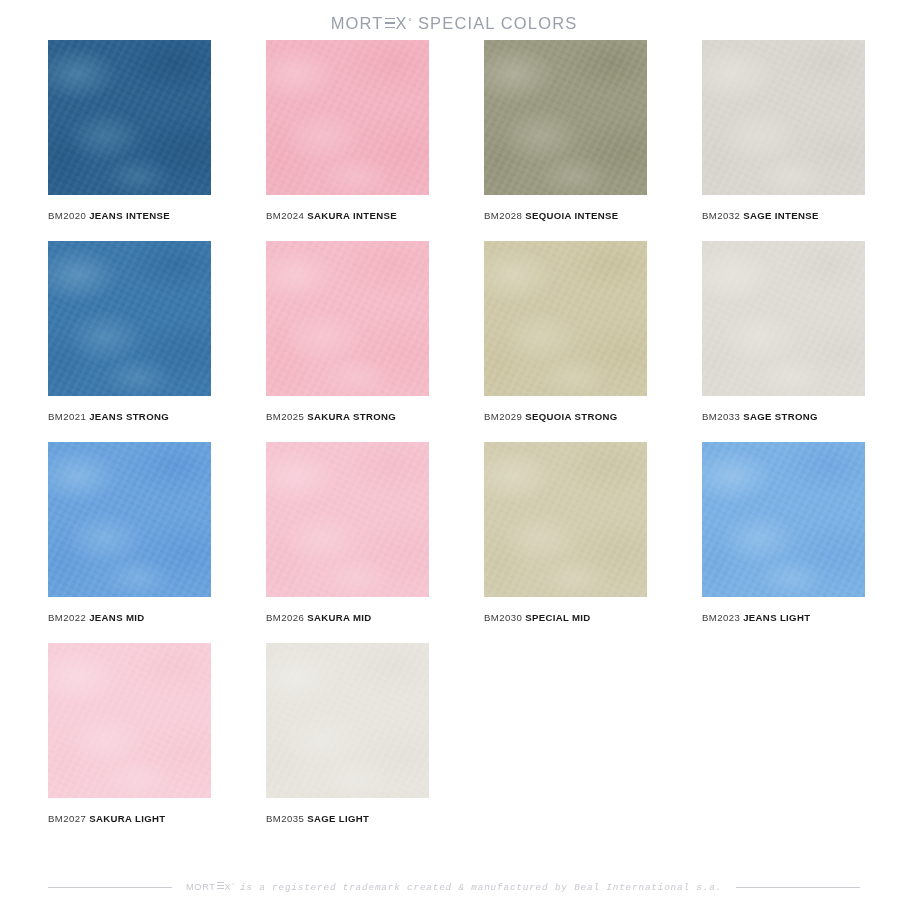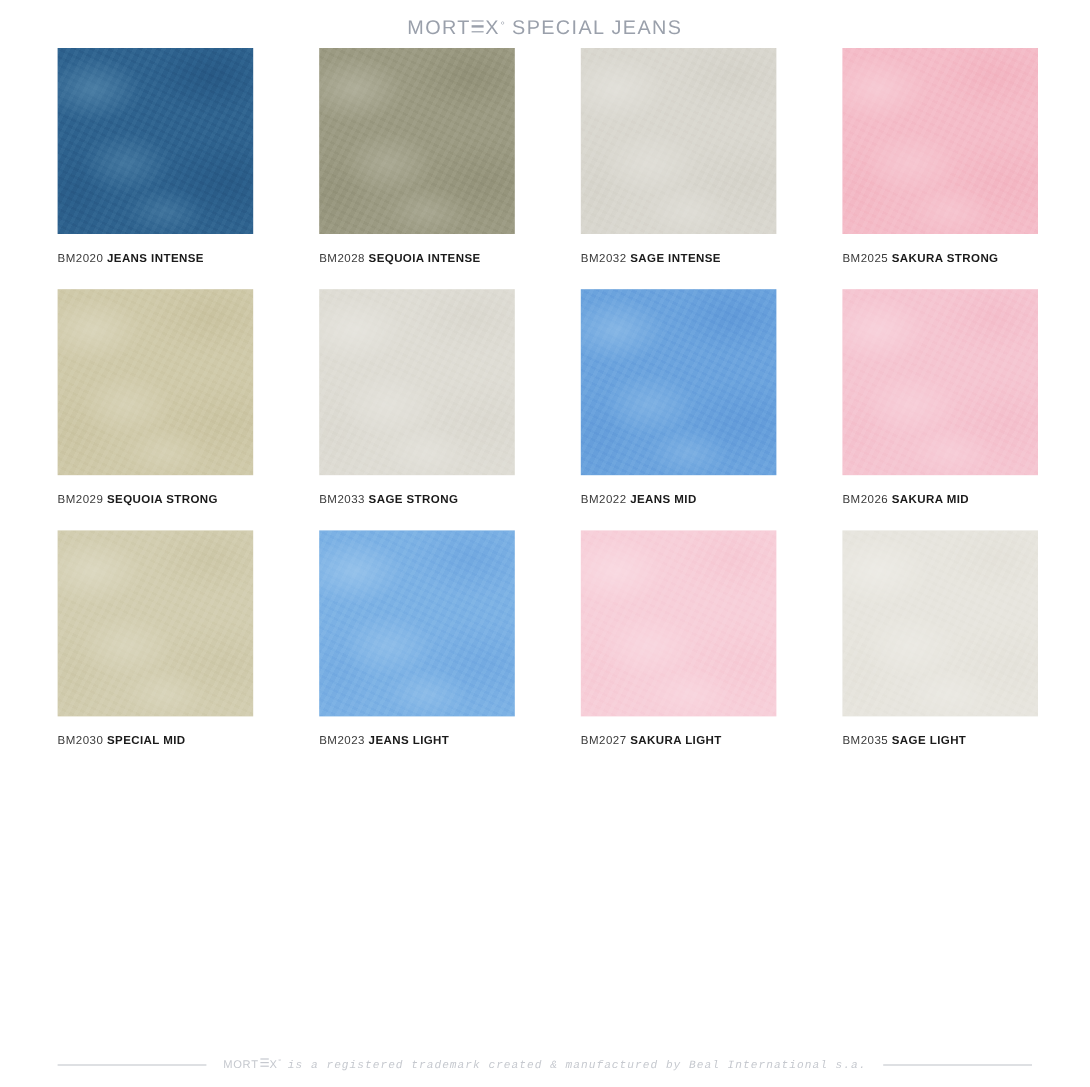--- a/index.html
+++ b/index.html
@@ -175,42 +175,54 @@
     <span class="brandword">
       <span>MORT</span>
       <span class="glyph-e">
           <i></i>
           <i></i>
           <i></i>
         </span>
       <span>X</span>
       <span class="reg-mark">°</span>
     </span>
-    <span class="title-rest">SPECIAL JEANS</span>
+    <span class="title-rest">SPECIAL COLORS</span>
   </h1>
 </header>
 
 <main class="swatch-grid">
     <div class="swatch-cell">
       <div class="swatch-chip" style="background-color: rgb(46, 98, 142);">
         <div class="tex"></div>
       </div>
       <div class="swatch-label"><span class="swatch-code">BM2020</span><span class="swatch-name">JEANS INTENSE</span></div>
     </div>
     <div class="swatch-cell">
+      <div class="swatch-chip" style="background-color: rgb(242, 180, 194);">
+        <div class="tex"></div>
+      </div>
+      <div class="swatch-label"><span class="swatch-code">BM2024</span><span class="swatch-name">SAKURA INTENSE</span></div>
+    </div>
+    <div class="swatch-cell">
       <div class="swatch-chip" style="background-color: rgb(155, 154, 130);">
         <div class="tex"></div>
       </div>
       <div class="swatch-label"><span class="swatch-code">BM2028</span><span class="swatch-name">SEQUOIA INTENSE</span></div>
     </div>
     <div class="swatch-cell">
       <div class="swatch-chip" style="background-color: rgb(217, 215, 207);">
         <div class="tex"></div>
       </div>
       <div class="swatch-label"><span class="swatch-code">BM2032</span><span class="swatch-name">SAGE INTENSE</span></div>
+    </div>
+    <div class="swatch-cell">
+      <div class="swatch-chip" style="background-color: rgb(62, 121, 171);">
+        <div class="tex"></div>
+      </div>
+      <div class="swatch-label"><span class="swatch-code">BM2021</span><span class="swatch-name">JEANS STRONG</span></div>
     </div>
     <div class="swatch-cell">
       <div class="swatch-chip" style="background-color: rgb(244, 188, 200);">
         <div class="tex"></div>
       </div>
       <div class="swatch-label"><span class="swatch-code">BM2025</span><span class="swatch-name">SAKURA STRONG</span></div>
     </div>
     <div class="swatch-cell">
       <div class="swatch-chip" style="background-color: rgb(207, 201, 169);">
         <div class="tex"></div>

